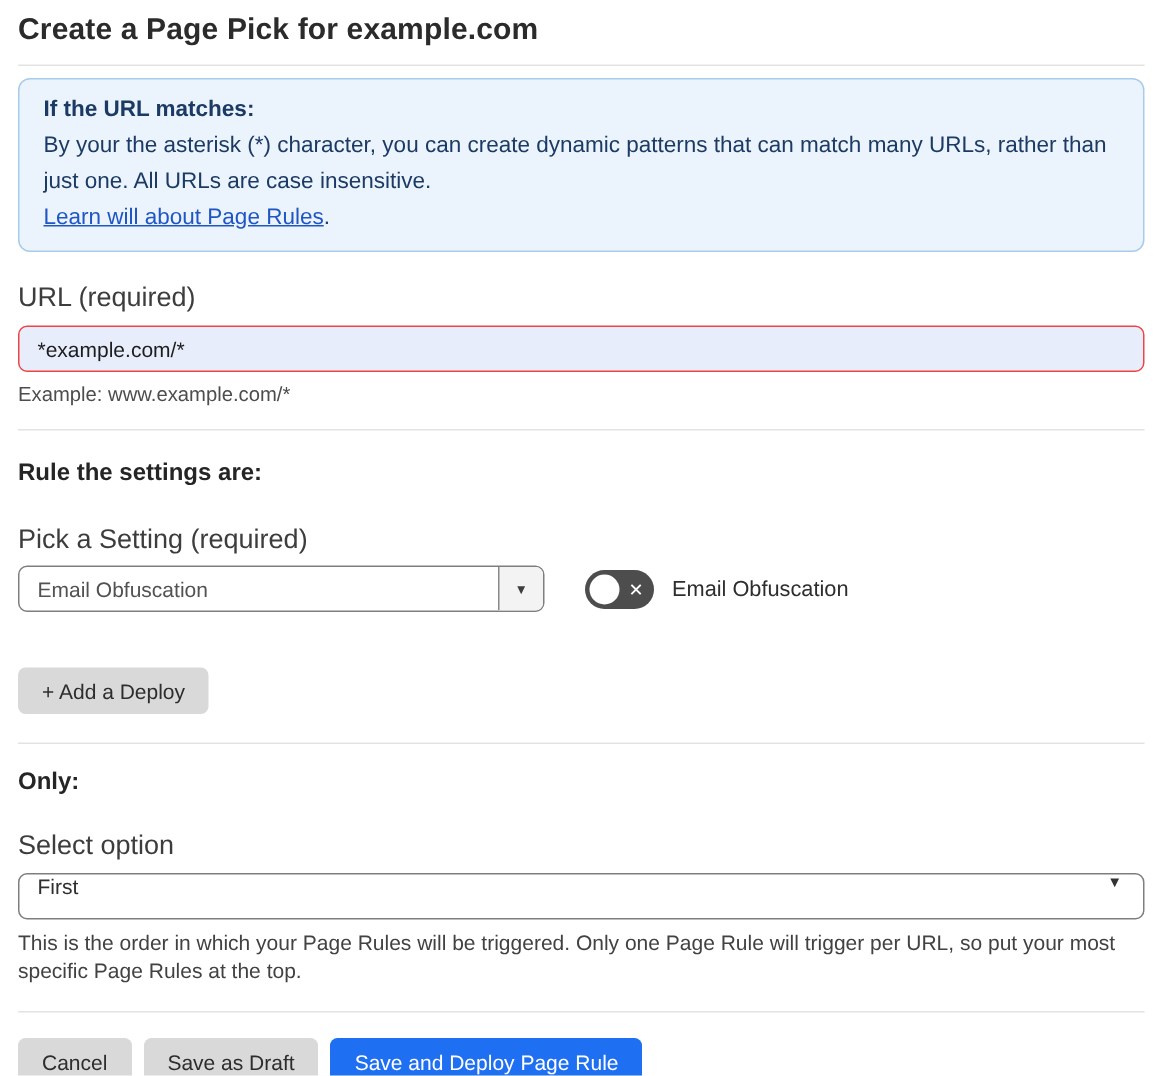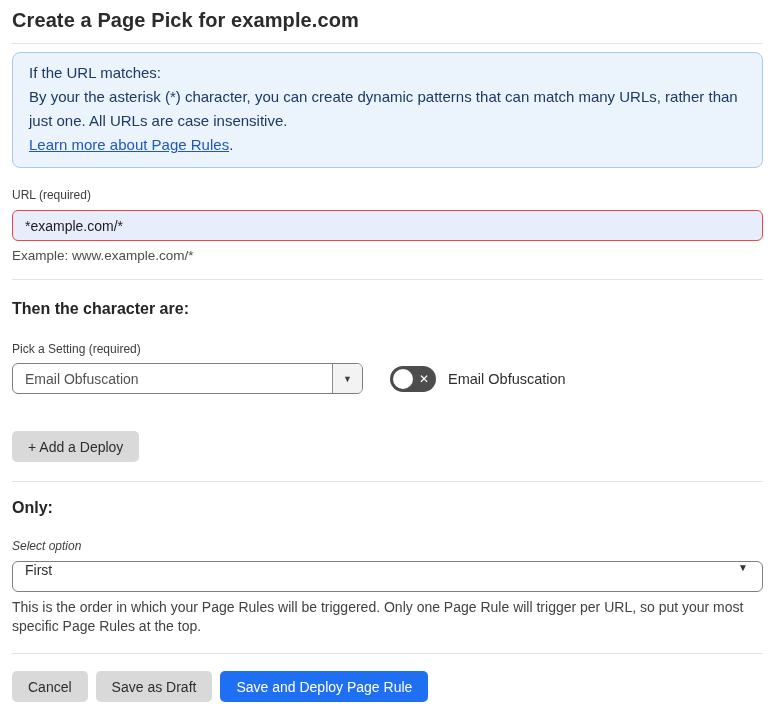--- a/index.html
+++ b/index.html
@@ -25,28 +25,28 @@
 
   .info-box {
     margin-top: 8px;
     background: var(--info-bg, #ebf3fc);
     border: 1px solid var(--info-border, #a9cbea);
     border-radius: 8px;
     padding: 8px 16px 10px 16px;
     font-size: 15px; line-height: 24px;
     color: var(--info-text, #1b3a64);
   }
-  .info-heading { font-weight: 400; }
+  .info-heading { font-weight: 700; }
   .info-link {
     color: var(--link-blue, #1f55c4);
     text-decoration: underline;
     cursor: pointer;
   }
 
-  .field-label { margin-top: 20px; font-size: 12px; color: #3d3d3d; }
+  .field-label { margin-top: 20px; font-size: 18px; color: #3d3d3d; }
   .url-input {
     margin-top: 8px;
     width: 100%; height: 31px;
     background: var(--input-bg, #e7edfb);
     border: 1px solid #ef4444;
     border-radius: 6px;
     padding: 0 12px;
     font-family: "Liberation Sans", sans-serif;
     font-size: 14px; color: #1d1d1d;
     outline: none;
@@ -96,21 +96,21 @@
   .btn {
     display: inline-flex; align-items: center; justify-content: center;
     height: 31px; padding: 0 16px;
     border: none; border-radius: 5px;
     font-family: "Liberation Sans", sans-serif;
     font-size: 14px; color: #2d2d2d;
     background: #d9d9d9; cursor: pointer; white-space: nowrap;
   }
   .add-setting-btn { margin-top: 37px; }
   .order-heading { margin-top: 17px; }
-  .order-label { margin-top: 22px; font-style: italic; }
+  .order-label { margin-top: 22px; }
 
   .order-select {
     margin-top: 8px; width: 100%; height: 31px;
     border: 1px solid #7e7e7e; border-radius: 6px;
     background: #ffffff; cursor: pointer;
     display: flex; align-items: flex-start;
     padding: 0 14px 0 12px;
     font-size: 14px; color: #2e2e2e;
   }
   .order-select-caret { margin-left: auto; font-size: 10px; color: #333333; }
@@ -123,30 +123,30 @@
 <body>
 
 
 
 <h1 class="page-title">Create a Page Pick for example.com</h1>
 <hr class="divider divider-1">
 
 <div class="info-box">
   <div class="info-heading">If the URL matches:</div>
   <div class="info-body">By your the asterisk (*) character, you can create dynamic patterns that can match many URLs, rather than just one. All URLs are case insensitive.</div>
-  <div class="info-link-line"><span class="info-link">Learn more about Page Rules</span><span>.</span></div>
+  <div class="info-link-line"><span class="info-link">Learn will about Page Rules</span><span>.</span></div>
 </div>
 
 <div class="field-label">URL (required)</div>
 <input class="url-input" type="text" value="*example.com/*" style="">
 <div class="helper-text">Example: www.example.com/*</div>
 
 <hr class="divider divider-2">
 
-<h2 class="section-heading">Then the character are:</h2>
+<h2 class="section-heading">Rule the settings are:</h2>
 
 <div class="field-label picker-label">Pick a Setting (required)</div>
 
 <div class="setting-row">
   <div class="split-select">
     <div class="split-select-value">Email Obfuscation</div>
     <div class="split-select-arrow">▼</div>
   </div>
   <div class="toggle">
     <span class="toggle-knob"></span>

